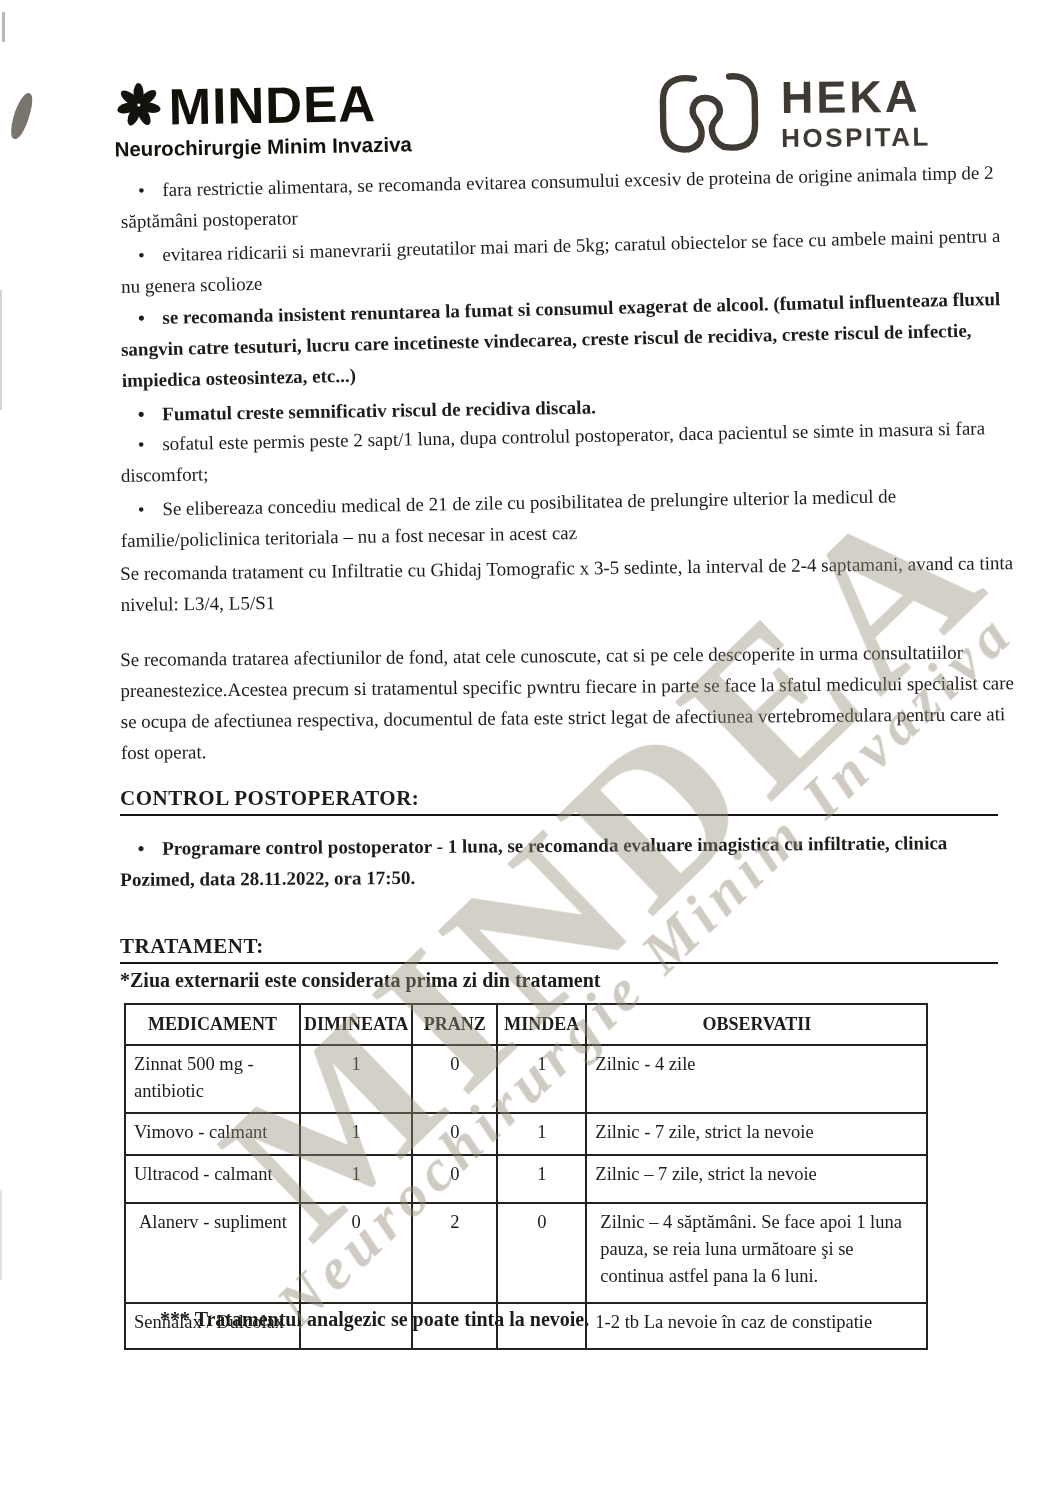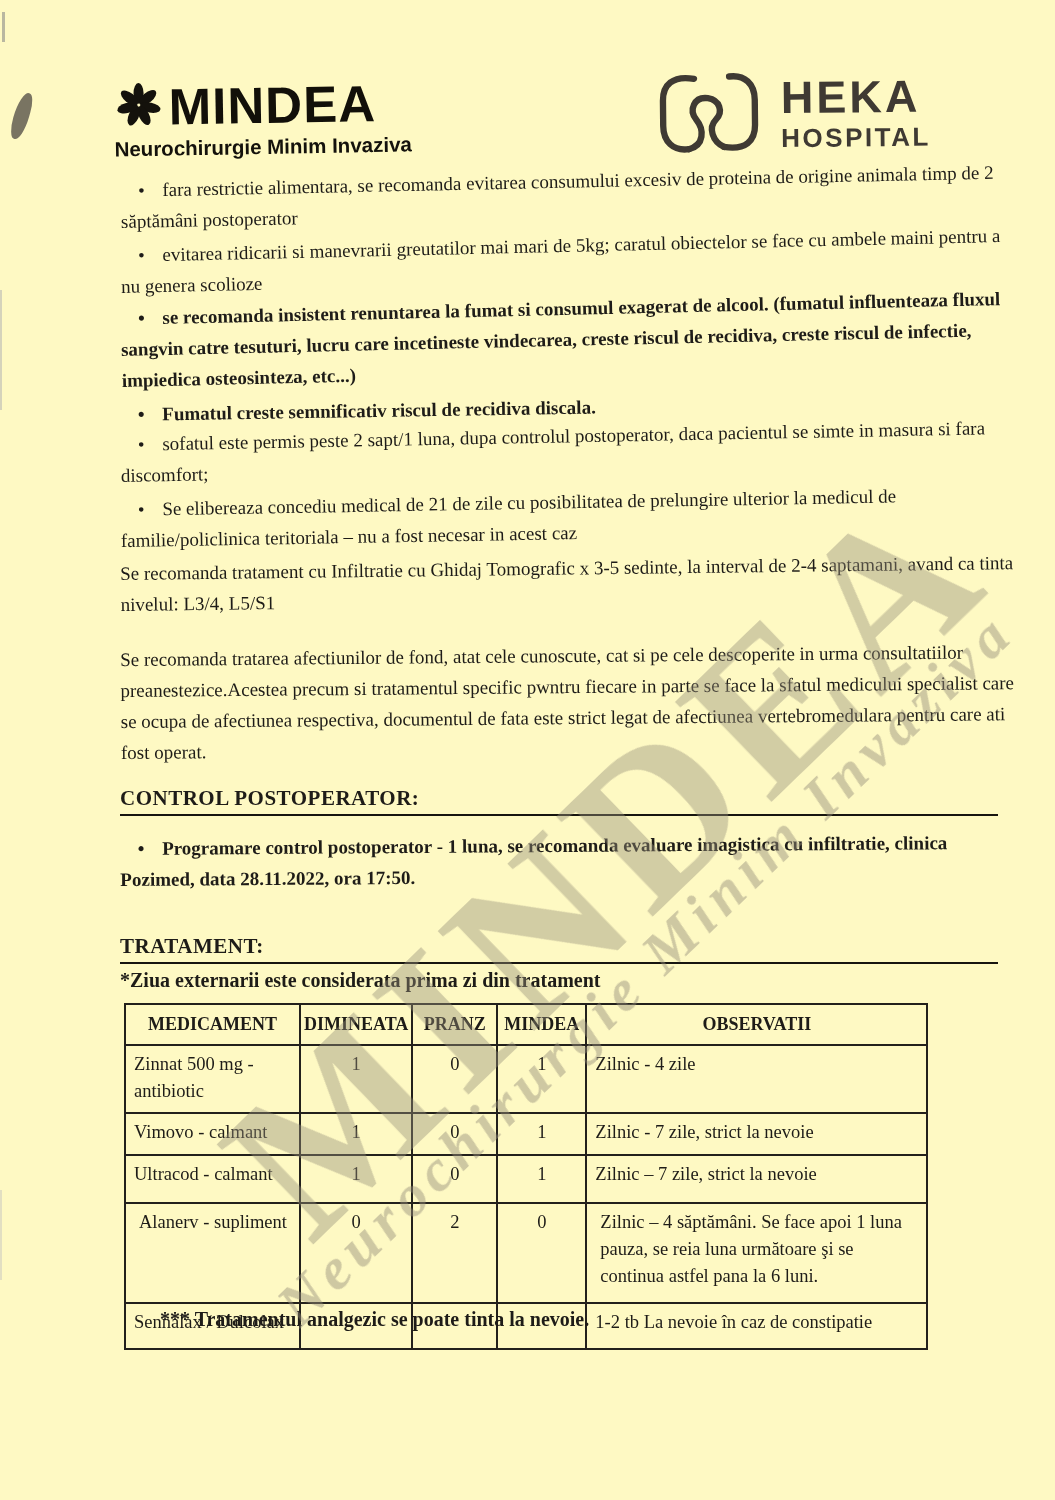--- a/index.html
+++ b/index.html
@@ -1,18 +1,18 @@
 <!DOCTYPE html>
 <html><head>
 <meta charset="utf-8">
 <style>
   html,body { margin:0; padding:0; background:#e8e8e8; }
   .page {
     position:relative; width:1055px; height:1500px; margin:0 auto;
-    background:#fef9c3; overflow:hidden;
+    background:#ffffff; overflow:hidden;
     font-family:"Liberation Serif", serif; color:#1e1c18;
   }
   
   .logo-mindea { position:absolute; left:112px; top:76px; transform:rotate(-1deg); }
   .mindea-row { display:flex; align-items:center; }
   .mindea-name {
     font-family:"Liberation Sans", sans-serif; font-weight:bold;
     font-size:51px; letter-spacing:1px; color:#121009; line-height:1;
   }
   .mindea-tagline {

